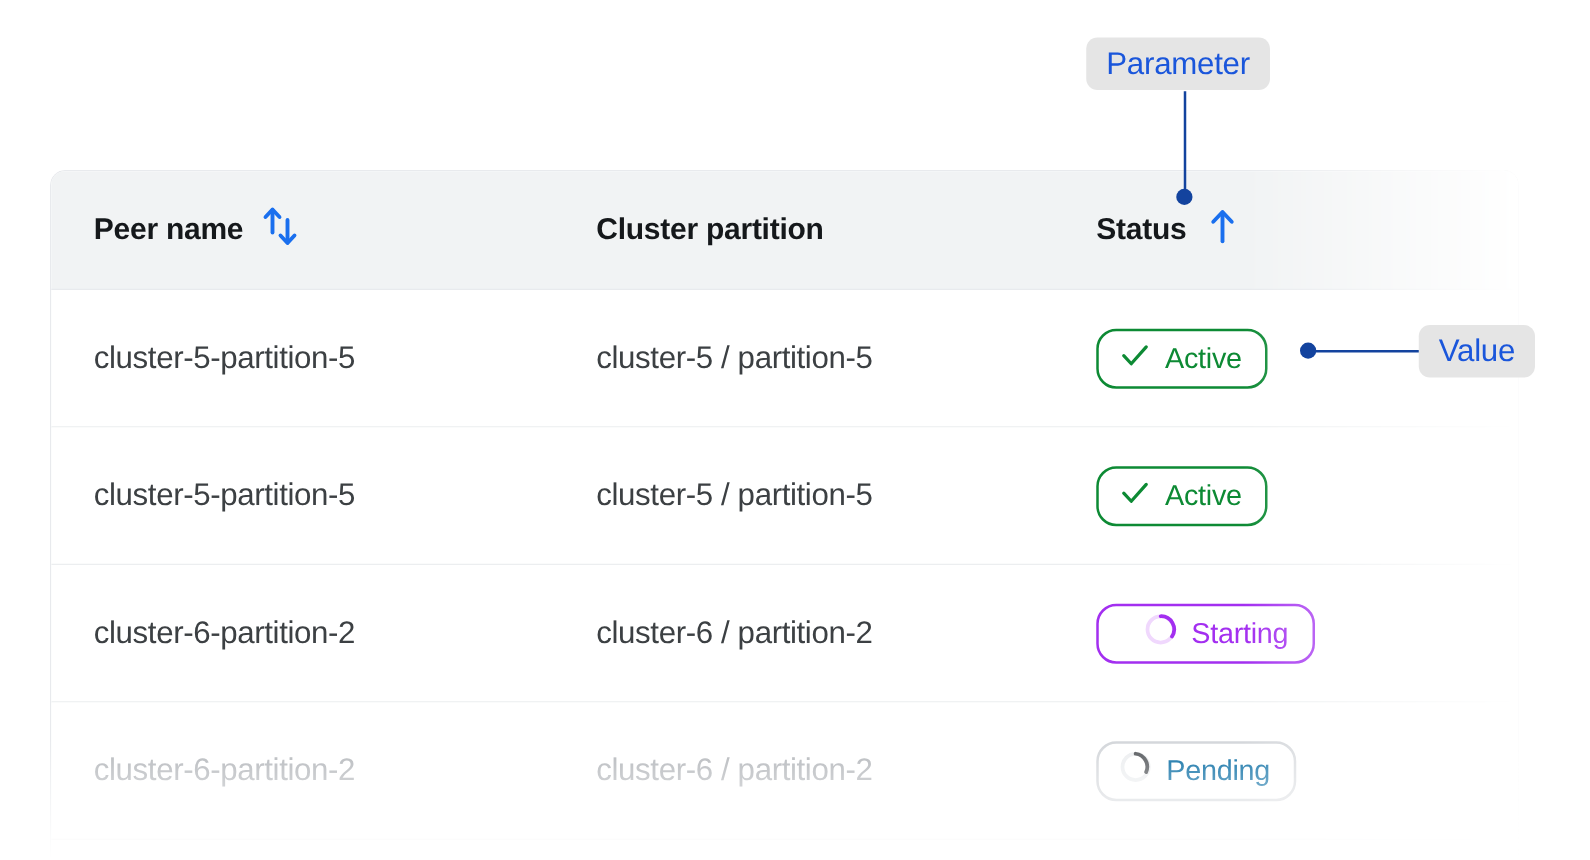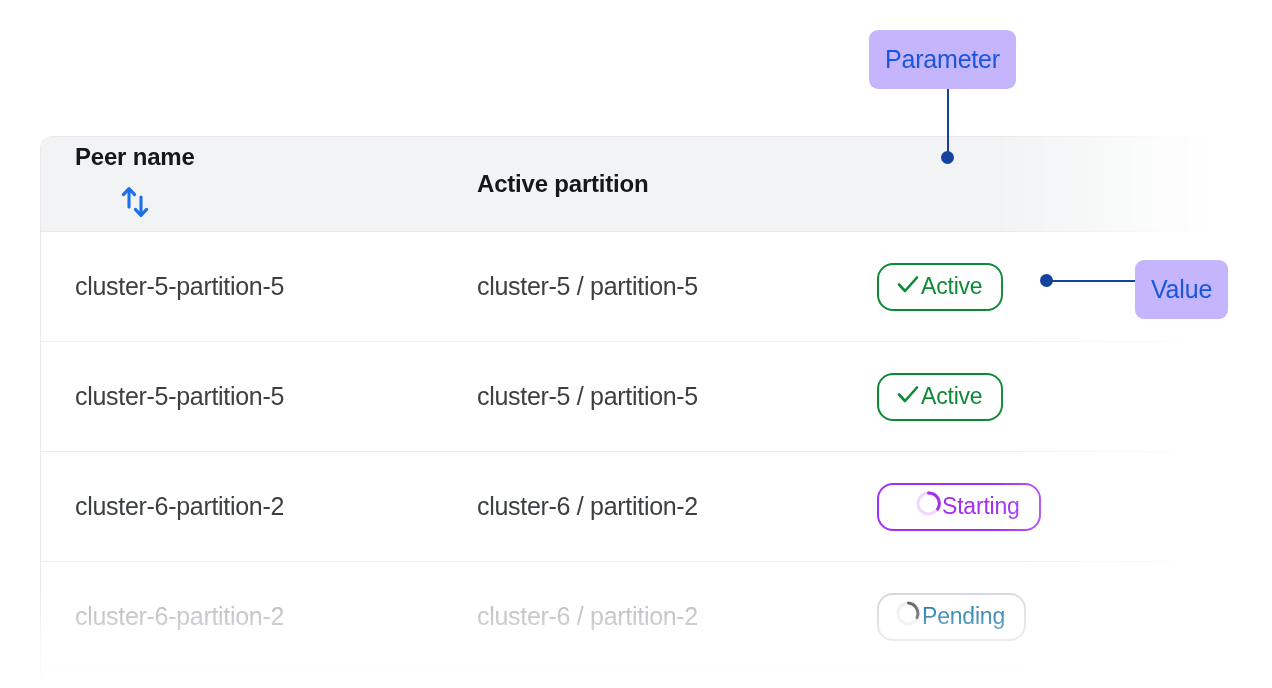--- a/index.html
+++ b/index.html
@@ -53,21 +53,20 @@
   }
 
   .th {
     display: flex;
     align-items: center;
     gap: 14px;
     font-size: 24px;
     font-weight: bold;
     color: #15181b;
     letter-spacing: -0.2px;
-    flex-direction: column;
   }
   .th-peer      { position: absolute; left: 34px;  }
   .th-partition { position: absolute; left: 436px; }
   .th-status    { position: absolute; left: 836px; }
 
   .sort-icon { display: block; }
 
   
   .tr {
     position: relative;
@@ -87,20 +86,21 @@
     white-space: nowrap;
   }
   .c-peer      { left: 34px;  }
   .c-partition { left: 436px; }
   .c-status    { left: 836px; display: flex; align-items: center; }
 
   
   .badge {
     display: inline-flex;
     align-items: center;
+    gap: 11px;
     height: 48px;
     padding: 0 19px 0 16px;
     border-radius: 16px;
     border: 2px solid;
     font-size: 23px;
     letter-spacing: -0.2px;
     white-space: nowrap;
     background: #ffffff;
   }
   .badge-active  { border-color: #0d8a34; color: #0d8a34; }
@@ -108,24 +108,24 @@
   .badge-pending { border-color: #d3d6da; color: #0369a1; }
 
   .badge-icon { display: block; flex: none; }
 
   
   .callout-pill {
     position: absolute;
     display: inline-flex;
     align-items: center;
     justify-content: center;
-    height: 59px;
+    height: 42px;
     padding: 0 16px;
     border-radius: 9px;
-    background: #c4b5fd;
+    background: #e5e5e5;
     color: #1a56db;
     font-size: 25px;
     letter-spacing: -0.2px;
     white-space: nowrap;
   }
   #callout-parameter { left: 869px; top: 30px; }
   #callout-value     { left: 1135px; top: 260px; }
 
   .connector { position: absolute; background: #13439e; }
   #connector-parameter-line { left: 947px; top: 73px; width: 2px; height: 84px; }
@@ -152,23 +152,34 @@
               <path d="M9 22 L9 4"></path>
               <path d="M3.4 9.6 L9 3.6 L14.6 9.6"></path>
               <path d="M21 12 L21 30"></path>
               <path d="M15.4 24.4 L21 30.4 L26.6 24.4"></path>
             </g>
           </svg>
         </span>
       </div>
 
       <div class="th th-partition">
-        <span>Active partition</span>
+        <span>Cluster partition</span>
       </div>
 
+      <div class="th th-status">
+        <span>Status</span>
+        <span class="sort-icon">
+          <svg width="30" height="32" viewBox="0 0 30 32" fill="none">
+            <g stroke="#1a6fee" stroke-width="3.1" stroke-linecap="round" stroke-linejoin="round">
+              <path d="M15 28 L15 5"></path>
+              <path d="M7.6 12.4 L15 4.6 L22.4 12.4"></path>
+            </g>
+          </svg>
+        </span>
+      </div>
     </div>
 
     <div class="tr">
       <span class="cell-text c-peer">cluster-5-partition-5</span>
       <span class="cell-text c-partition">cluster-5 / partition-5</span>
       <span class="cell-text c-status">
         <span class="badge badge-active">
           <span class="badge-icon">
             <svg width="26" height="26" viewBox="0 0 26 26" fill="none">
               <path d="M4 13.5 L10 20 L22 6.5" stroke="#0d8a34" stroke-width="2.6" stroke-linecap="round" stroke-linejoin="round"></path>

